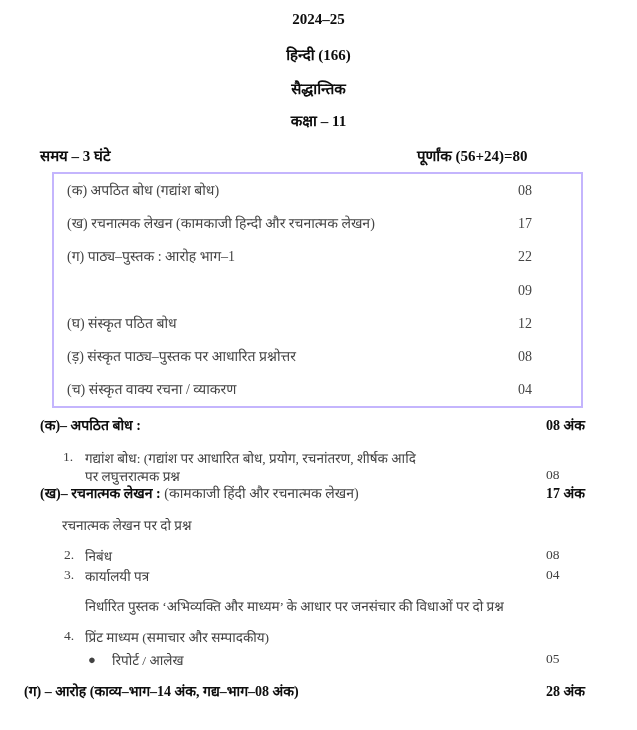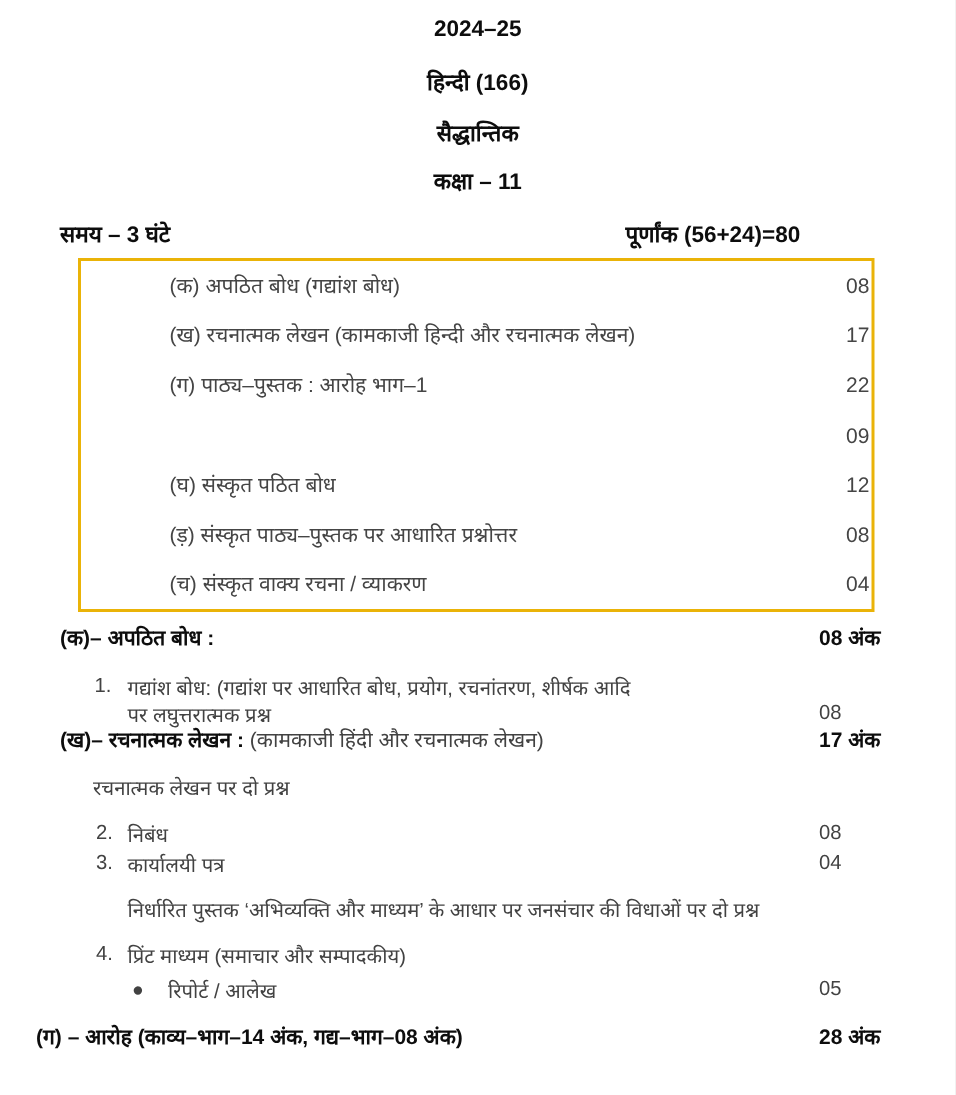--- a/index.html
+++ b/index.html
@@ -1,40 +1,39 @@
 <!DOCTYPE html>
 <html><head>
 <meta charset="utf-8">
 <style>
   html,body { margin:0; padding:0; background:#e8e8e8; }
   .page {
     position:relative;
     width:637px; height:730px;
     margin:0 auto;
     background:#ffffff;
-    font-family:Liberation Sans, sans-serif;
+    font-family:Liberation Serif, serif;
     color:#424242;
     overflow:hidden;
   }
   .abs { position:absolute; white-space:nowrap;text-align:center; }
   .center { left:0; width:100%; text-align:center; }
   .bold { font-weight:bold; color:#0d0d0d; }
   .fs15 { font-size:15px; }
   .fs14 { font-size:14px; }
   .fs13 { font-size:13.5px; }
 
   .summary-box {
     position:absolute;
     top:172px; left:52px;
     width:531px; height:236px;
-    border:2px solid #eab308;
+    border:2px solid #c4b5fd;
     box-sizing:border-box;
     font-size:14px;
     color:#454545;
-    padding-left:46px;
   }
   .srow { position:relative; height:33.2px; line-height:33.2px; }
   .slabel { display:inline-block; padding-left:13px; }
   .slabel.indent { padding-left:28px; }
   .smarks { position:absolute; left:464px; top:0; }
 
   .marks-col { position:absolute; left:546px; white-space:nowrap; }
   .bullet-dot { font-size:13px; }
 </style>
 </head>

